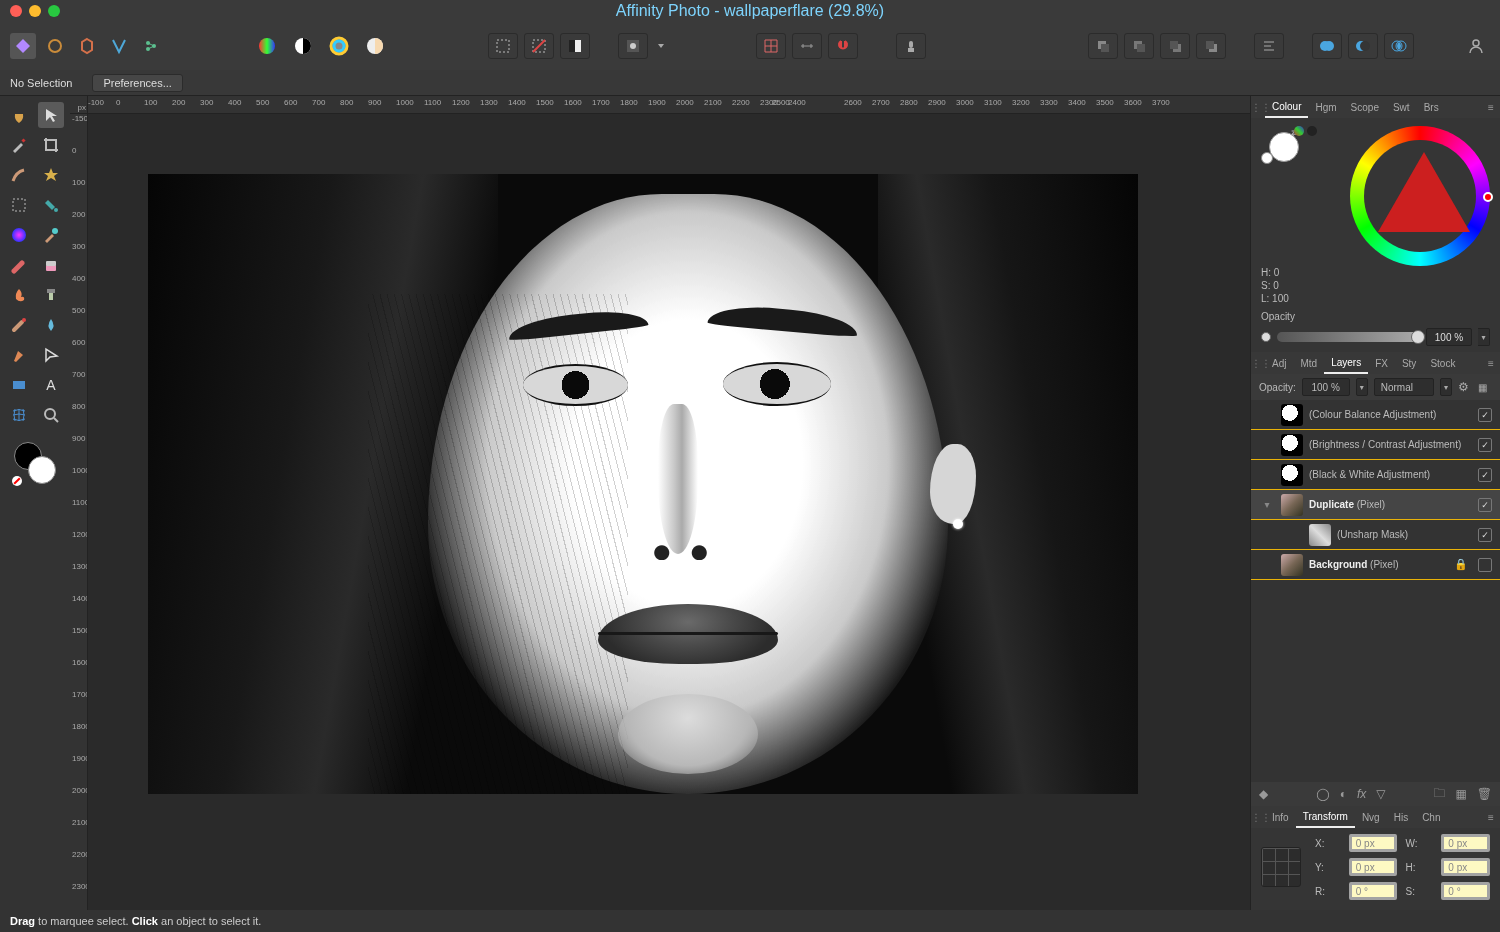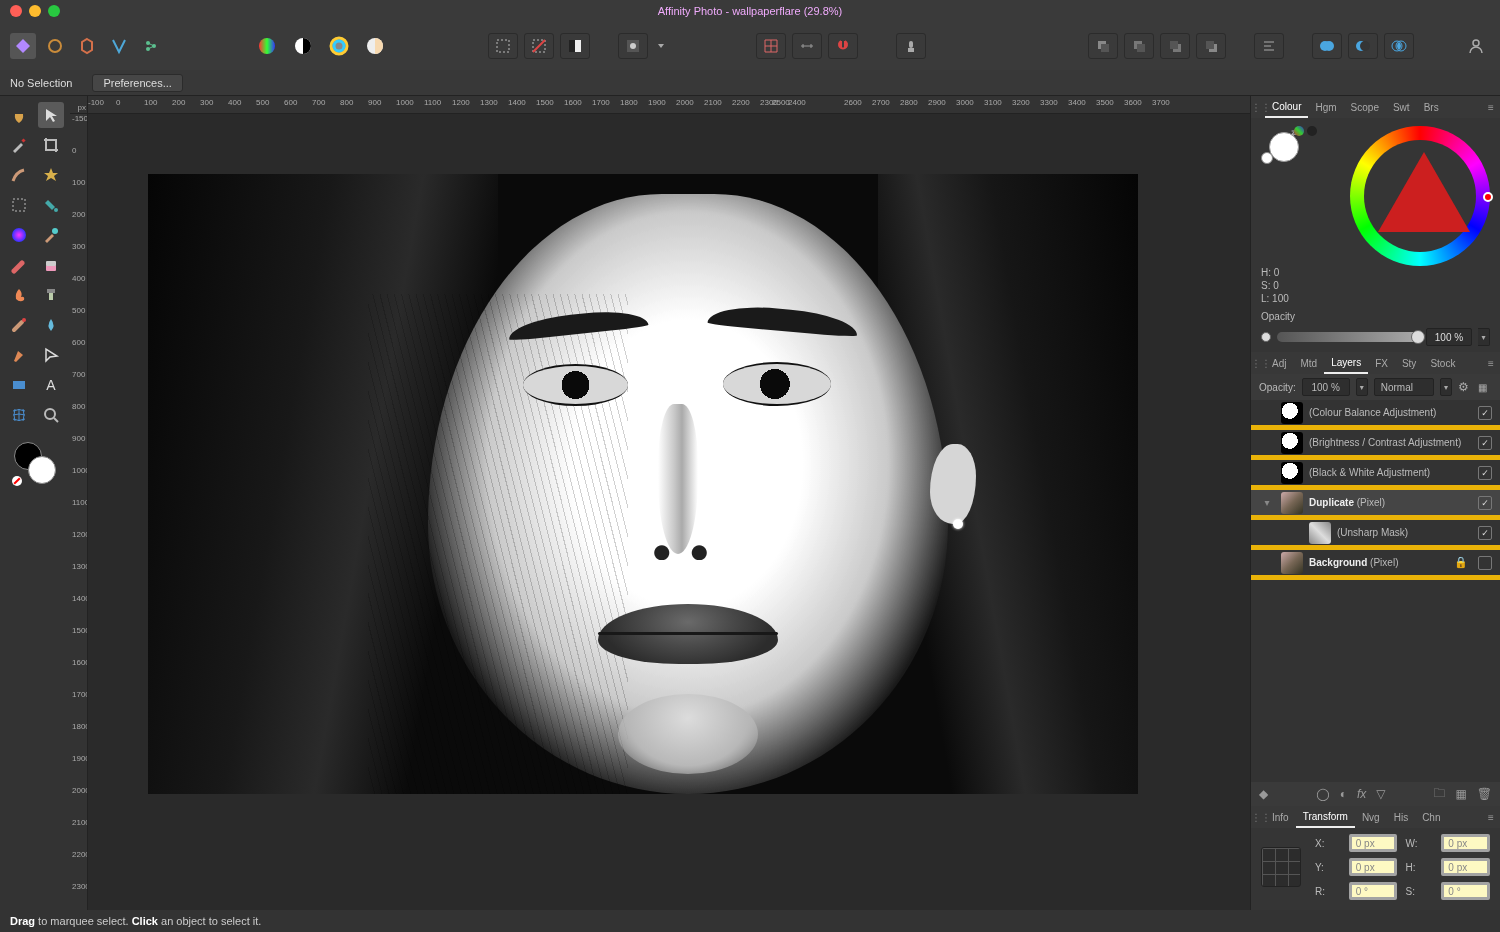--- a/index.html
+++ b/index.html
@@ -5,21 +5,21 @@
 * { box-sizing: border-box; margin: 0; padding: 0; font-family: -apple-system, "Helvetica Neue", Arial, sans-serif; }
 body { width: 1500px; height: 932px; background: #2b2b2b; color: #ccc; font-size: 11px; overflow: hidden; }
 
 
 .titlebar { height: 22px; background: #3a3a3a; display: flex; align-items: center; position: relative; }
 .traffic { display: flex; gap: 7px; margin-left: 10px; }
 .traffic span { width: 12px; height: 12px; border-radius: 50%; display: inline-block; }
 .tc-close { background: #ff5f57; }
 .tc-min   { background: #febc2e; }
 .tc-max   { background: #28c840; }
-.titlebar .title { position: absolute; left: 0; right: 0; text-align: center; color: #f0abfc; font-size: 11px; pointer-events: none; }
+.titlebar .title { position: absolute; left: 0; right: 0; text-align: center; color: #7dd3fc; font-size: 16px; pointer-events: none; }
 
 
 .toolbar { height: 48px; background: #3a3a3a; display: flex; align-items: center; padding: 0 10px; gap: 18px; }
 .persona-tabs { display: flex; gap: 6px; }
 .persona-tabs .pbtn { width: 26px; height: 26px; display:flex; align-items:center; justify-content:center; border-radius:3px; }
 .persona-tabs .pbtn.active { background:#555; }
 .toolbar .group { display:flex; gap:6px; align-items:center; }
 .tb-btn { width: 30px; height: 26px; background:#3a3a3a; border:1px solid #2b2b2b; border-radius:3px; display:flex; align-items:center; justify-content:center; }
 .tb-btn.plain { border:none; background:transparent; }
 .toolbar .spacer { flex:1; }
@@ -99,21 +99,21 @@
 .opacity-row .valbox { width:46px; height:18px; background:#2e2e2e; border:1px solid #222; border-radius:2px; font-size:10px; color:#ddd; display:flex; align-items:center; justify-content:center; }
 .opacity-row .dd { width:12px; height:18px; background:#2e2e2e; border:1px solid #222; border-left:none; border-radius:0 2px 2px 0; color:#aaa; font-size:8px; display:flex; align-items:center; justify-content:center; }
 
 .layers-opts { display:flex; align-items:center; gap:6px; padding:4px 8px; font-size:10px; color:#bbb; background:#3a3a3a; }
 .layers-opts .val { width:48px; height:18px; background:#2e2e2e; border:1px solid #222; border-radius:2px; display:flex; align-items:center; justify-content:center; }
 .layers-opts .dd { width:12px; height:18px; background:#2e2e2e; border:1px solid #222; border-radius:2px; font-size:8px; color:#aaa; display:flex; align-items:center; justify-content:center; }
 .layers-opts .blend { flex:1; height:18px; background:#2e2e2e; border:1px solid #222; border-radius:2px; padding:0 6px; display:flex; align-items:center; }
 .layers-opts .gear { width:14px; color:#aaa; font-size:12px; }
 
 .layers-list { flex:1; background:#333; overflow:auto; }
-.layer-row { display:flex; align-items:center; gap:6px; height:30px; padding:0 8px; border-bottom:5px solid #eab308; font-size:10px; color:#bbb; }
+.layer-row { display:flex; align-items:center; gap:6px; height:30px; padding:0 8px; border-bottom:1px solid #eab308; font-size:10px; color:#bbb; }
 .layer-row .disc { width:16px; text-align:center; color:#888; }
 .layer-row .thumb { width:22px; height:22px; background:#222; border-radius:3px; display:flex; align-items:center; justify-content:center; overflow:hidden; }
 .layer-row .thumb.adj { background: radial-gradient(circle at 40% 40%, #fff 0 8px, #000 8px 100%); }
 .layer-row .thumb.img { background: linear-gradient(135deg,#caa 0%, #765 50%, #332 100%); }
 .layer-row .thumb.mask { background: linear-gradient(45deg,#888 0%, #ddd 50%, #888 100%); }
 .layer-row .name { flex:1; white-space:nowrap; overflow:hidden; text-overflow:ellipsis; }
 .layer-row .name b { color:#eee; font-weight:600; }
 .layer-row .chk { width:14px; height:14px; border:1px solid #777; border-radius:2px; display:flex; align-items:center; justify-content:center; font-size:9px; color:#ddd; }
 .layer-row .lock { color:#888; font-size:11px; margin-right:4px; }
 .layer-row.child { padding-left:36px; }

